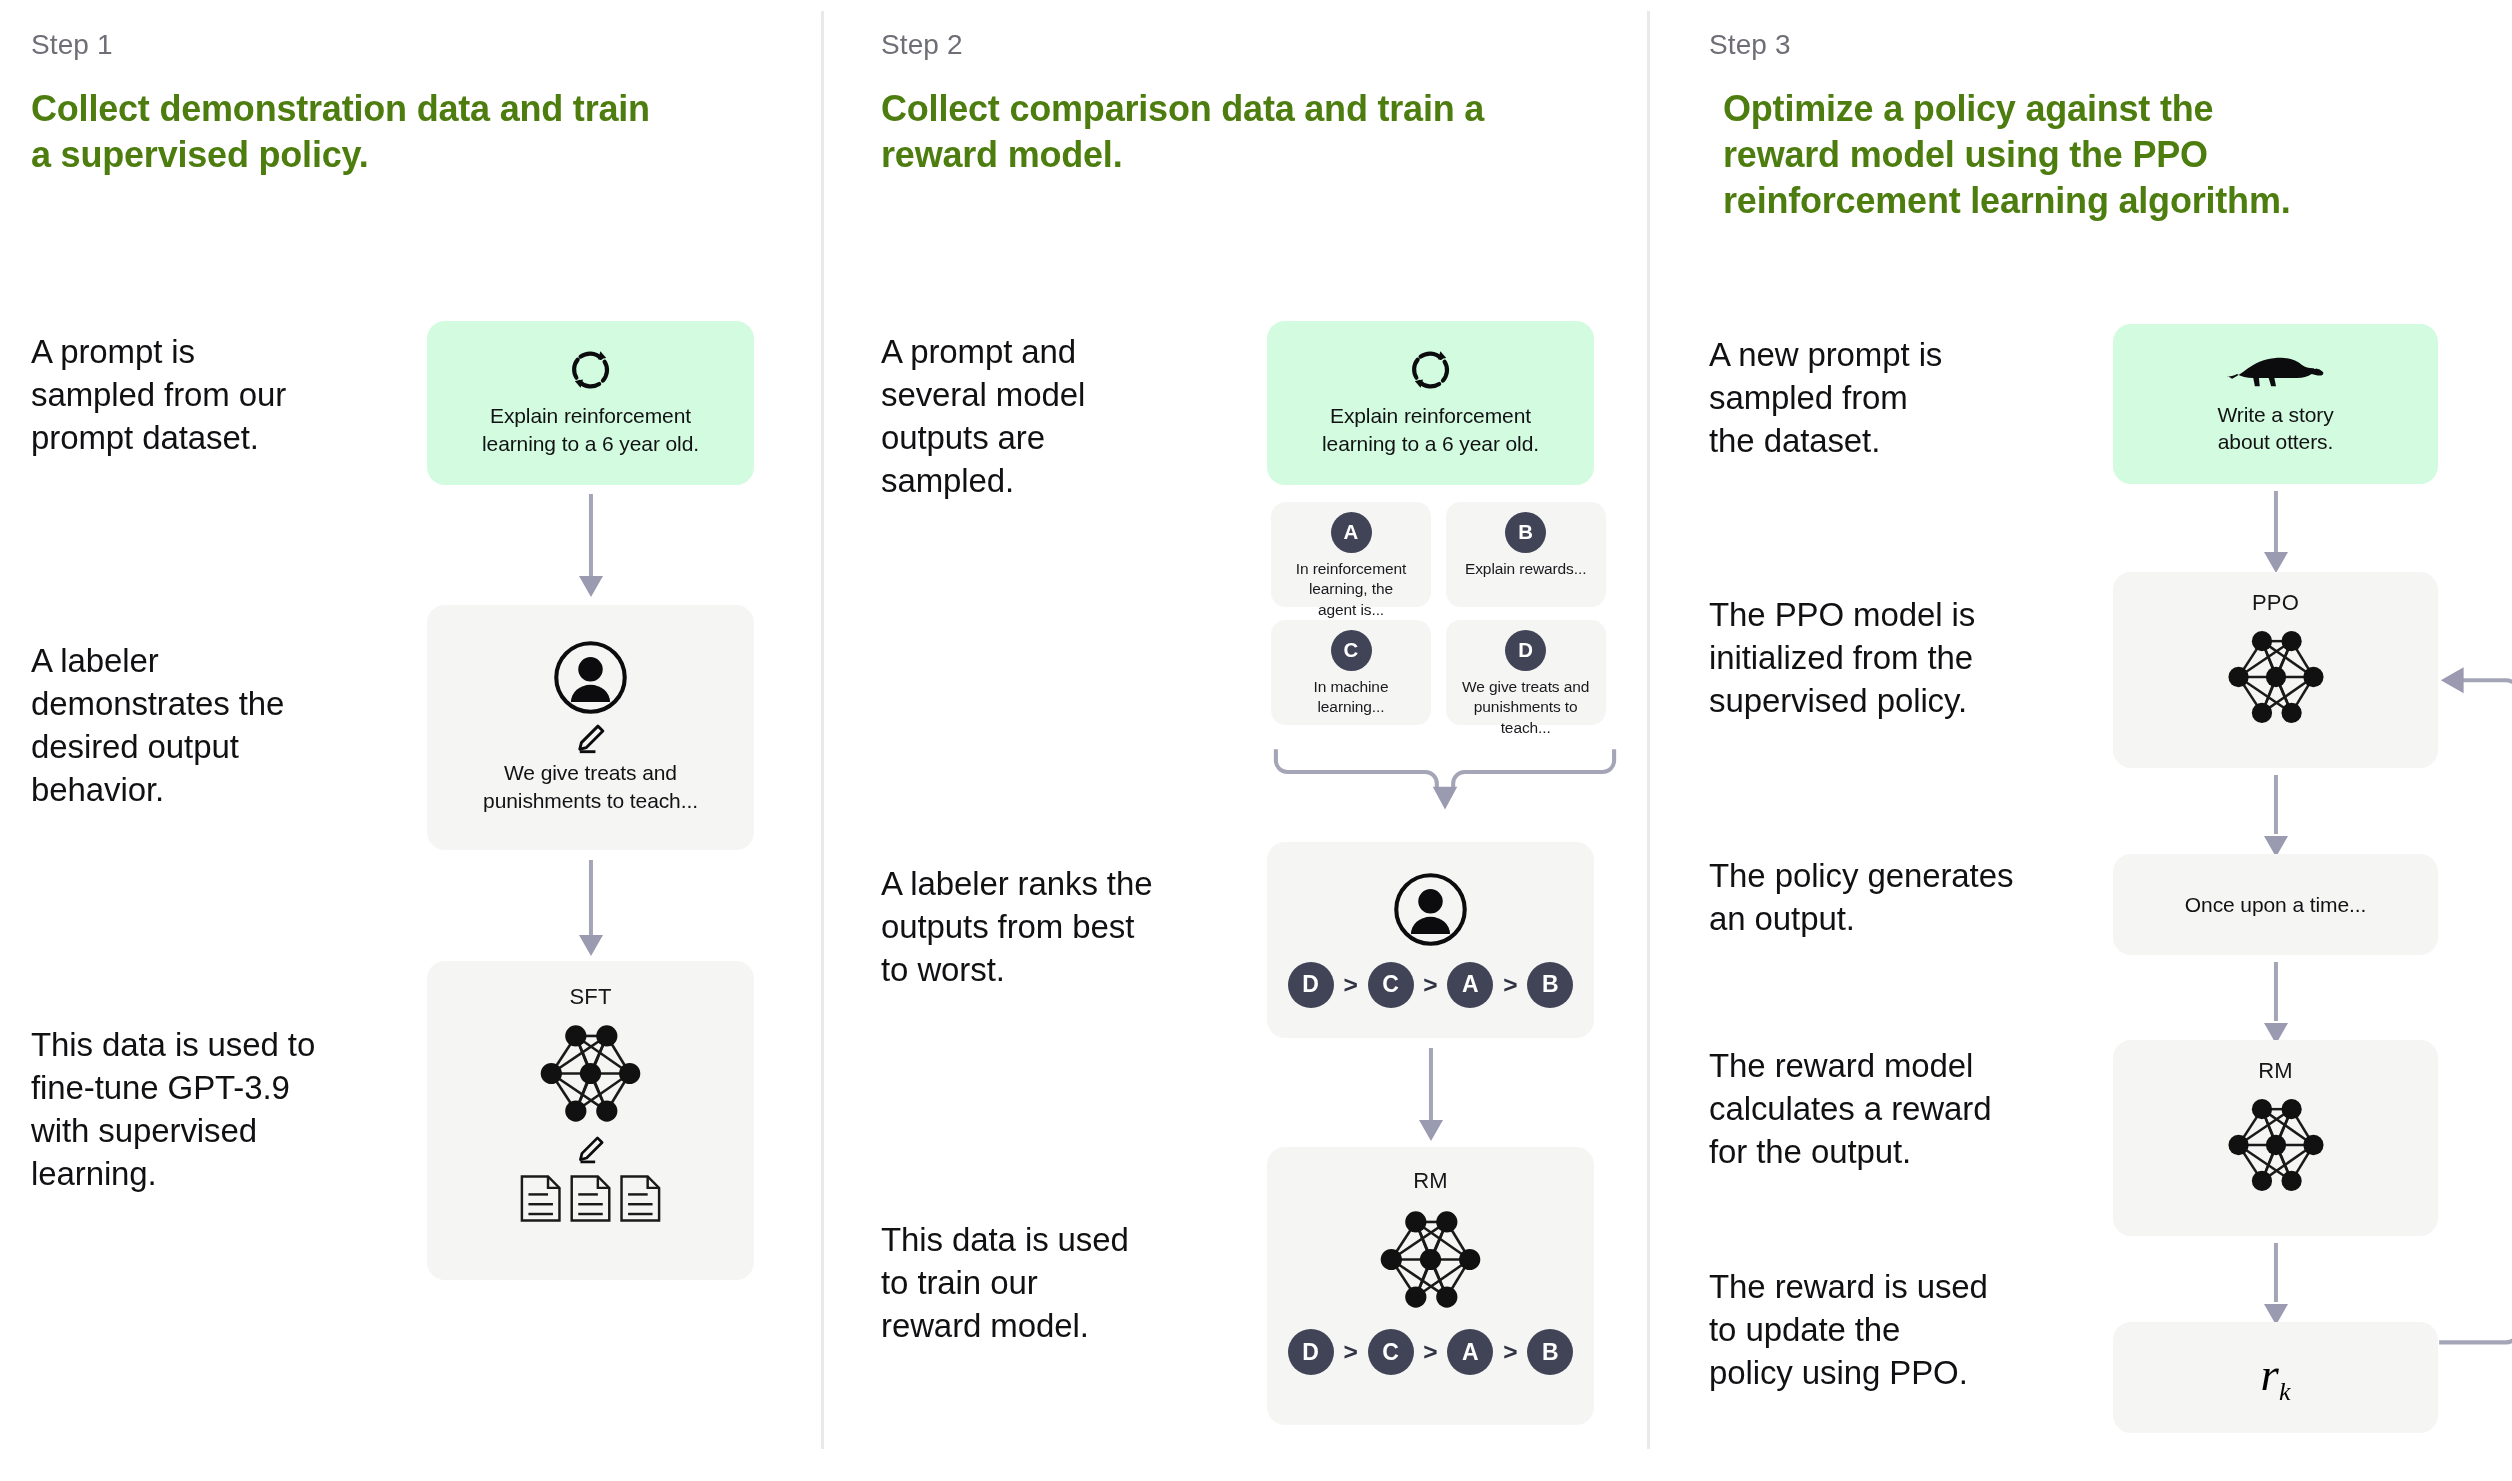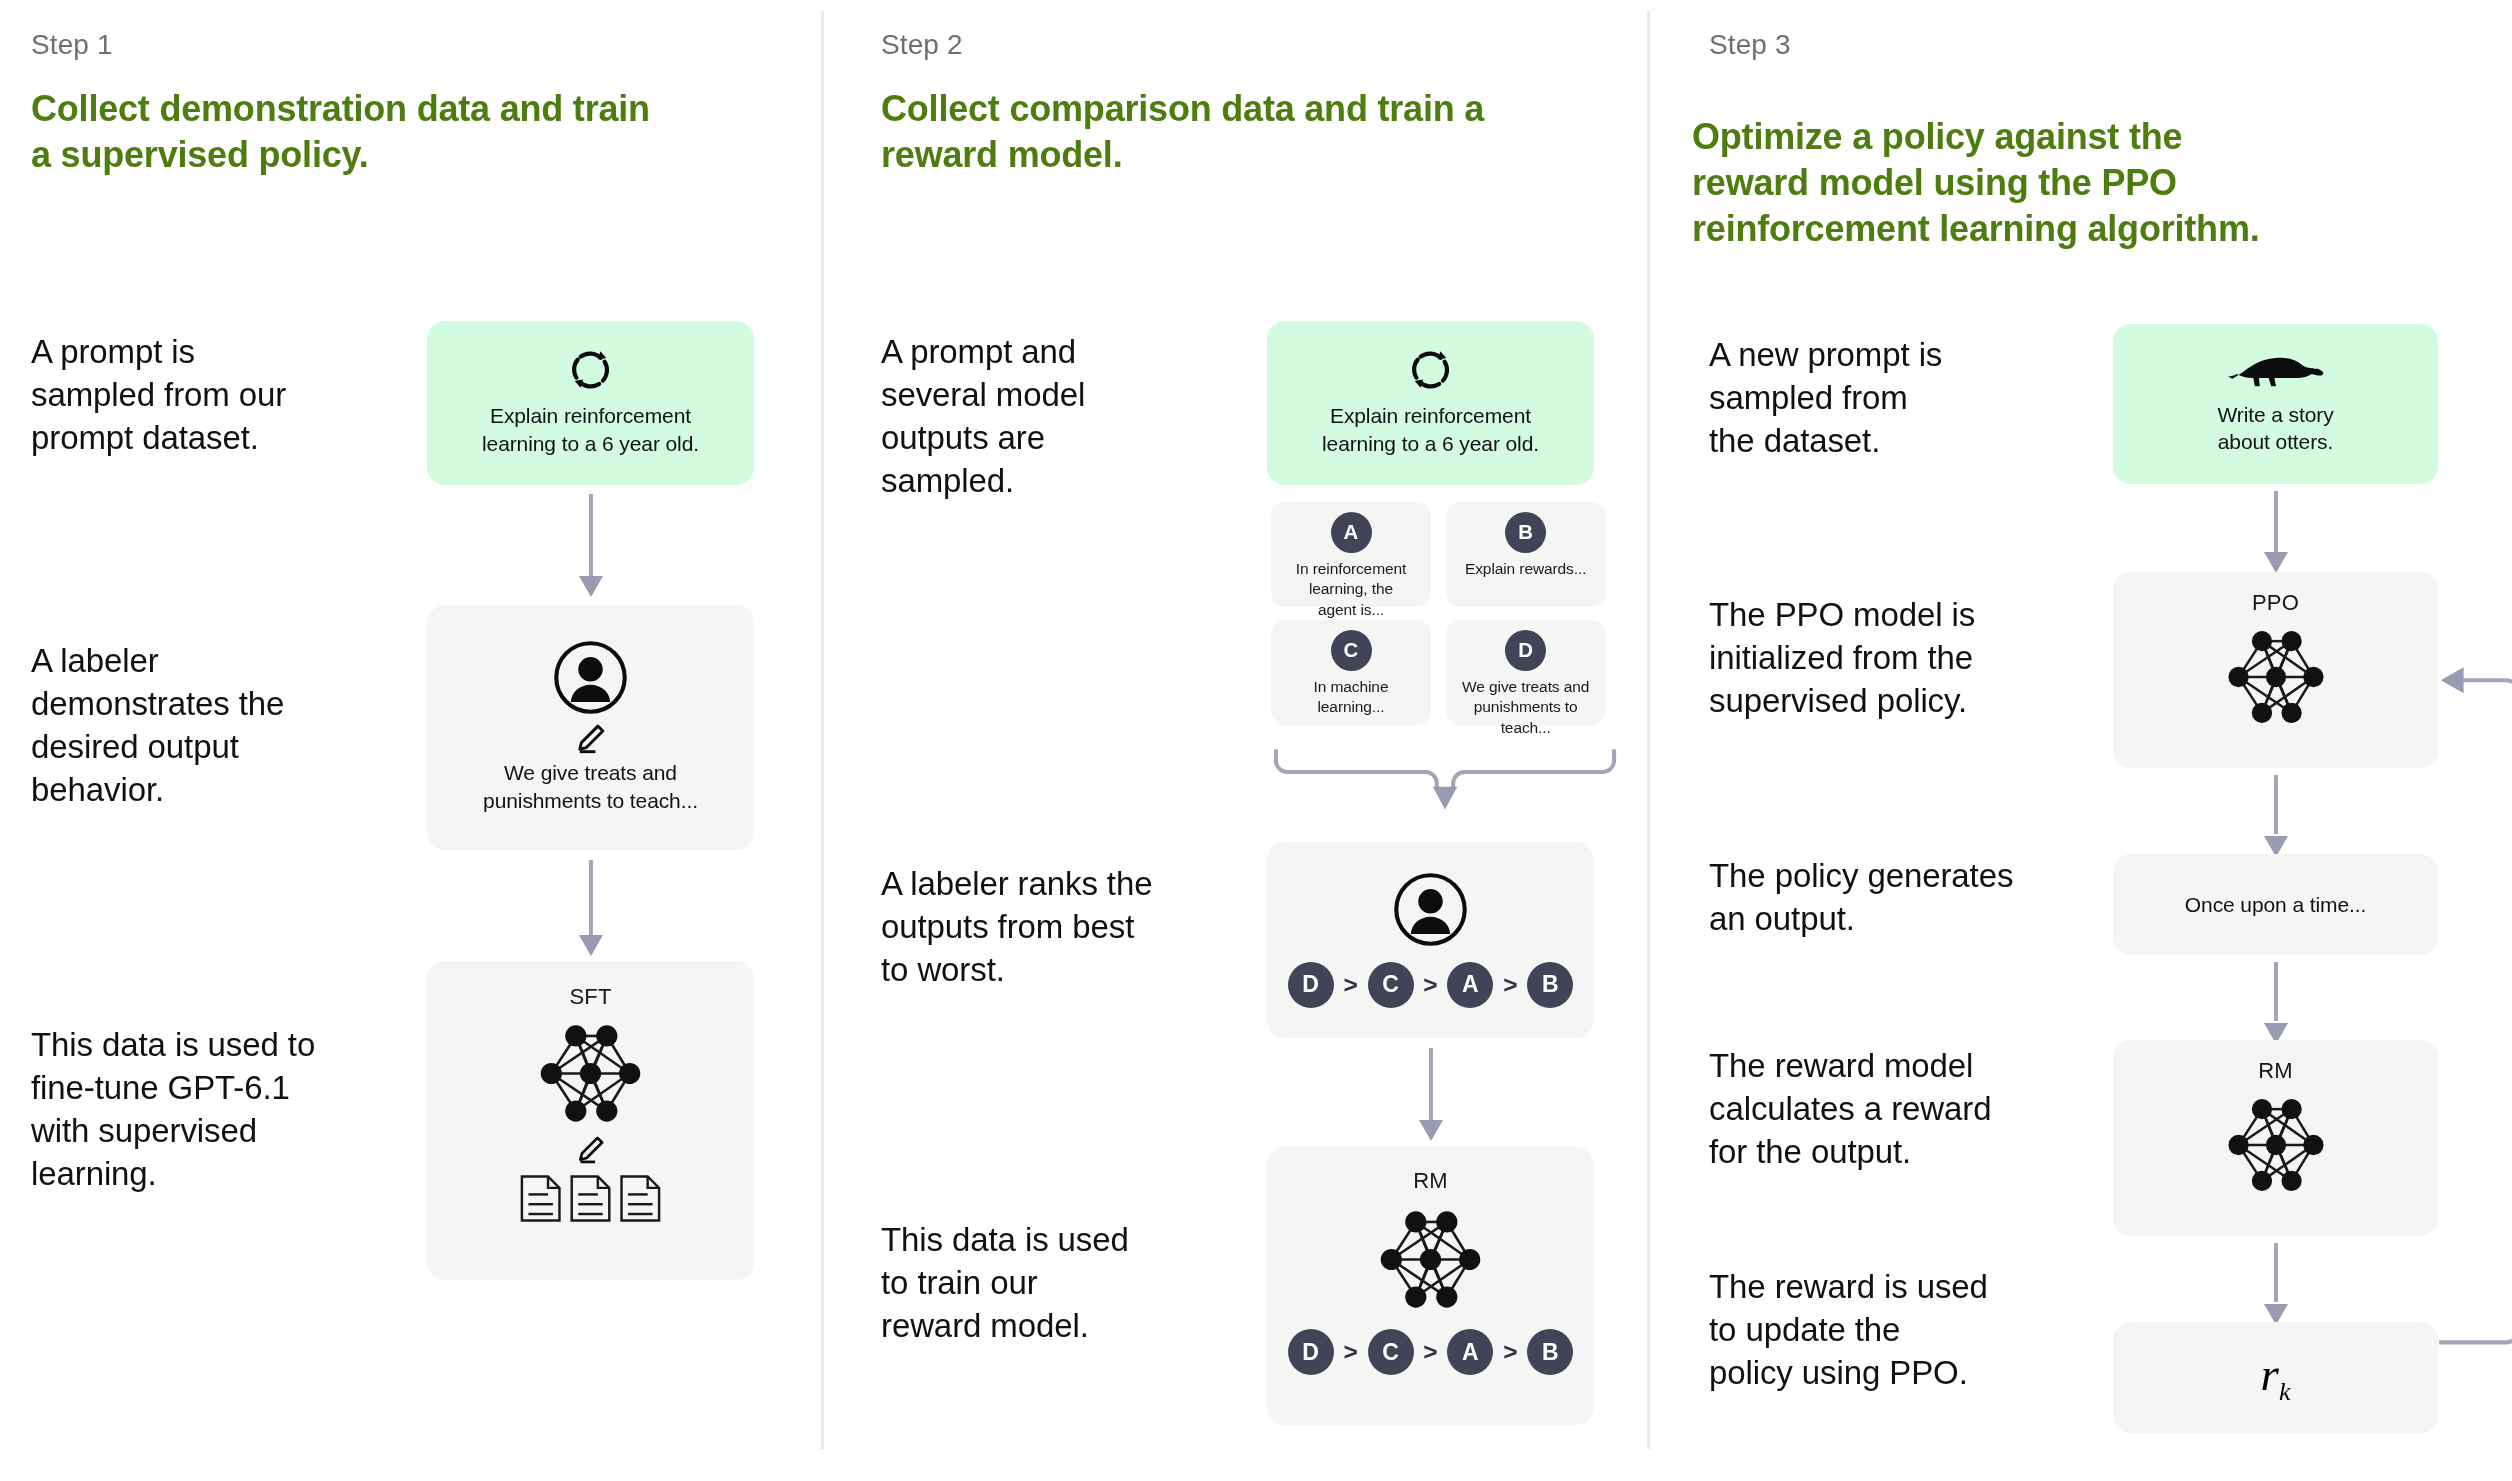--- a/index.html
+++ b/index.html
@@ -134,21 +134,21 @@
 and train a supervised policy.</div>
 
     <div class="desc" style="left:31px; top:331px; width:352px;">A prompt is
 sampled from our
 prompt dataset.</div>
     <div class="desc" style="left:31px; top:640px; width:352px;">A labeler
 demonstrates the
 desired output
 behavior.</div>
     <div class="desc" style="left:31px; top:1024px; width:352px;">This data is used to
-fine-tune GPT-6.1
+fine-tune GPT-3.9
 with supervised
 learning.</div>
 
     <div class="card green" style="left:427px; top:321px; width:327px; height:164px;">
       <span style="margin-bottom:11.4px;">
         <svg width="43" height="43" viewBox="0 0 52 52">
           <g fill="none" stroke="#0c0c0e" stroke-width="5" stroke-linecap="round">
             <path d="M14 10.5 A19 19 0 0 1 38.5 12"></path>
             <path d="M43 16.5 A19 19 0 0 1 41 39.5"></path>
             <path d="M36.5 43.5 A19 19 0 0 1 13 41"></path>
@@ -386,21 +386,21 @@
         <div class="bubble">A</div>
         <span class="gt">&gt;</span>
         <div class="bubble">B</div>
       </div>
     </div>
   </div>
 
   <div class="column col3">
 
     <div class="step-label" style="left:47px; top:29px;">Step 3</div>
-    <div class="step-title" style="left:30px; top:86px; width:589px;margin-top:28px;">Optimize a policy against the
+    <div class="step-title" style="left:61px; top:86px; width:589px;">Optimize a policy against the
 reward model using the PPO
 reinforcement learning algorithm.</div>
 
     <div class="desc" style="left:47px; top:334px; width:360px;">A new prompt is
 sampled from
 the dataset.</div>
     <div class="desc" style="left:47px; top:594px; width:360px;">The PPO model is
 initialized from the
 supervised policy.</div>
     <div class="desc" style="left:47px; top:855px; width:376px;">The policy generates

